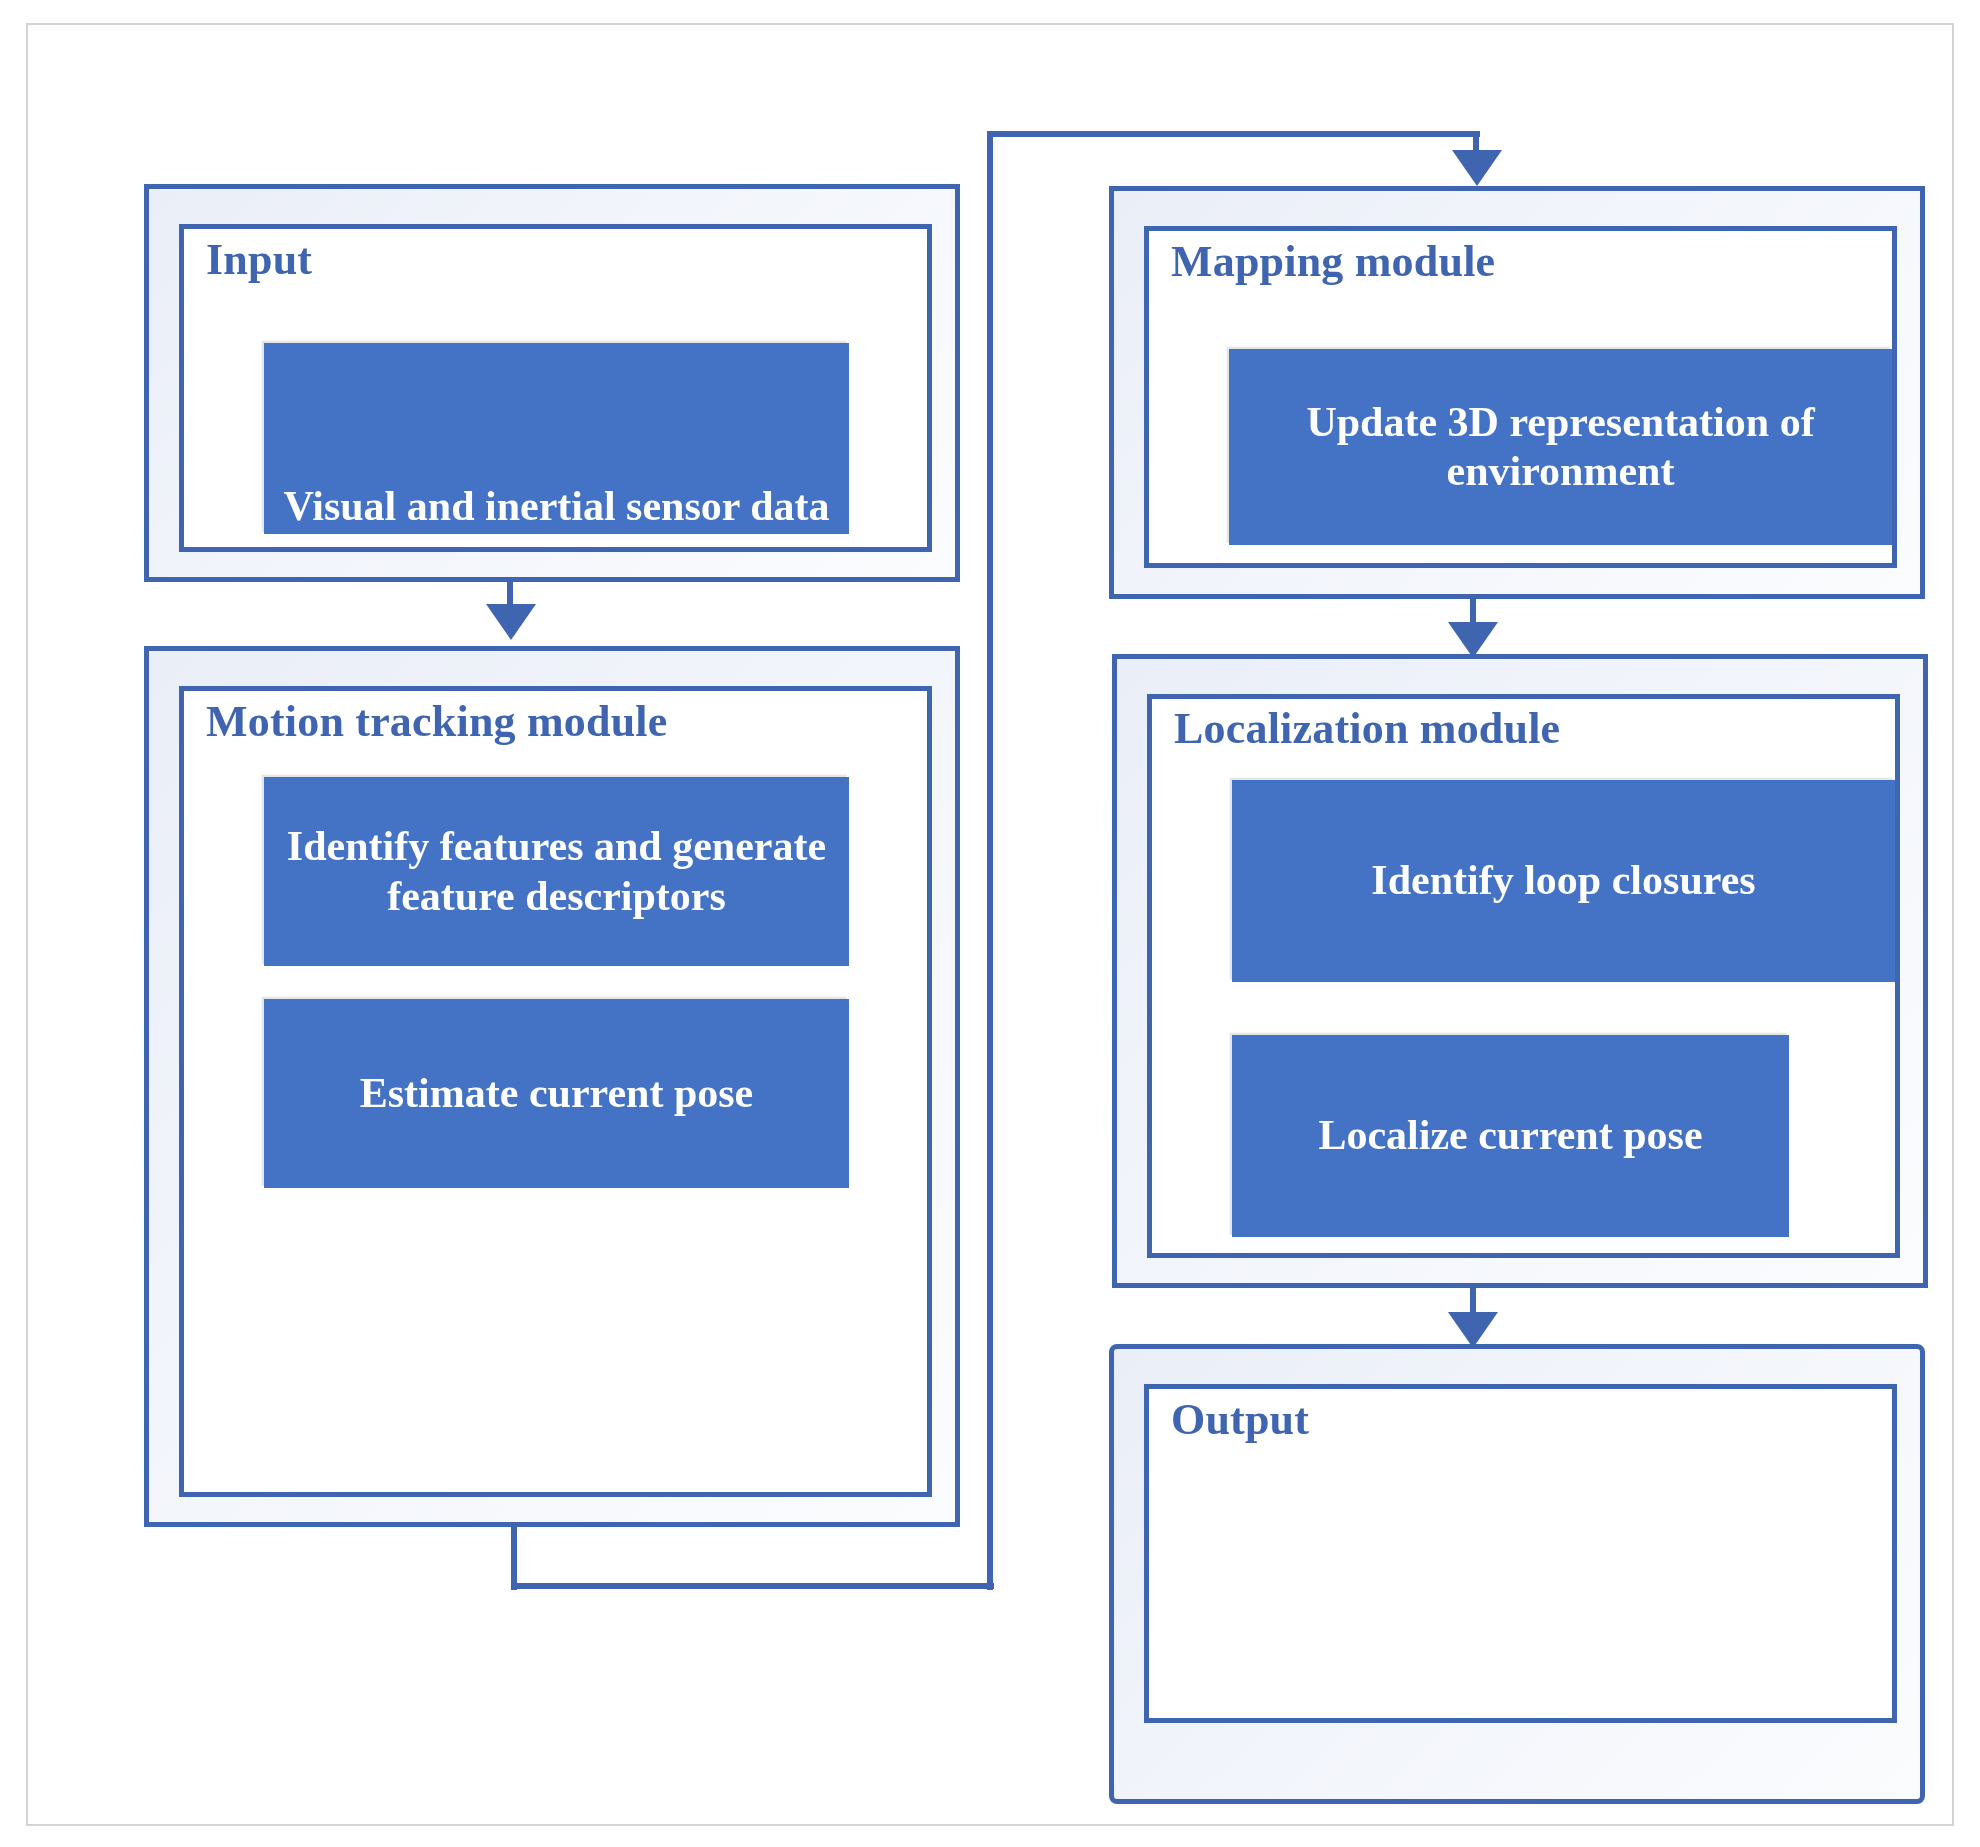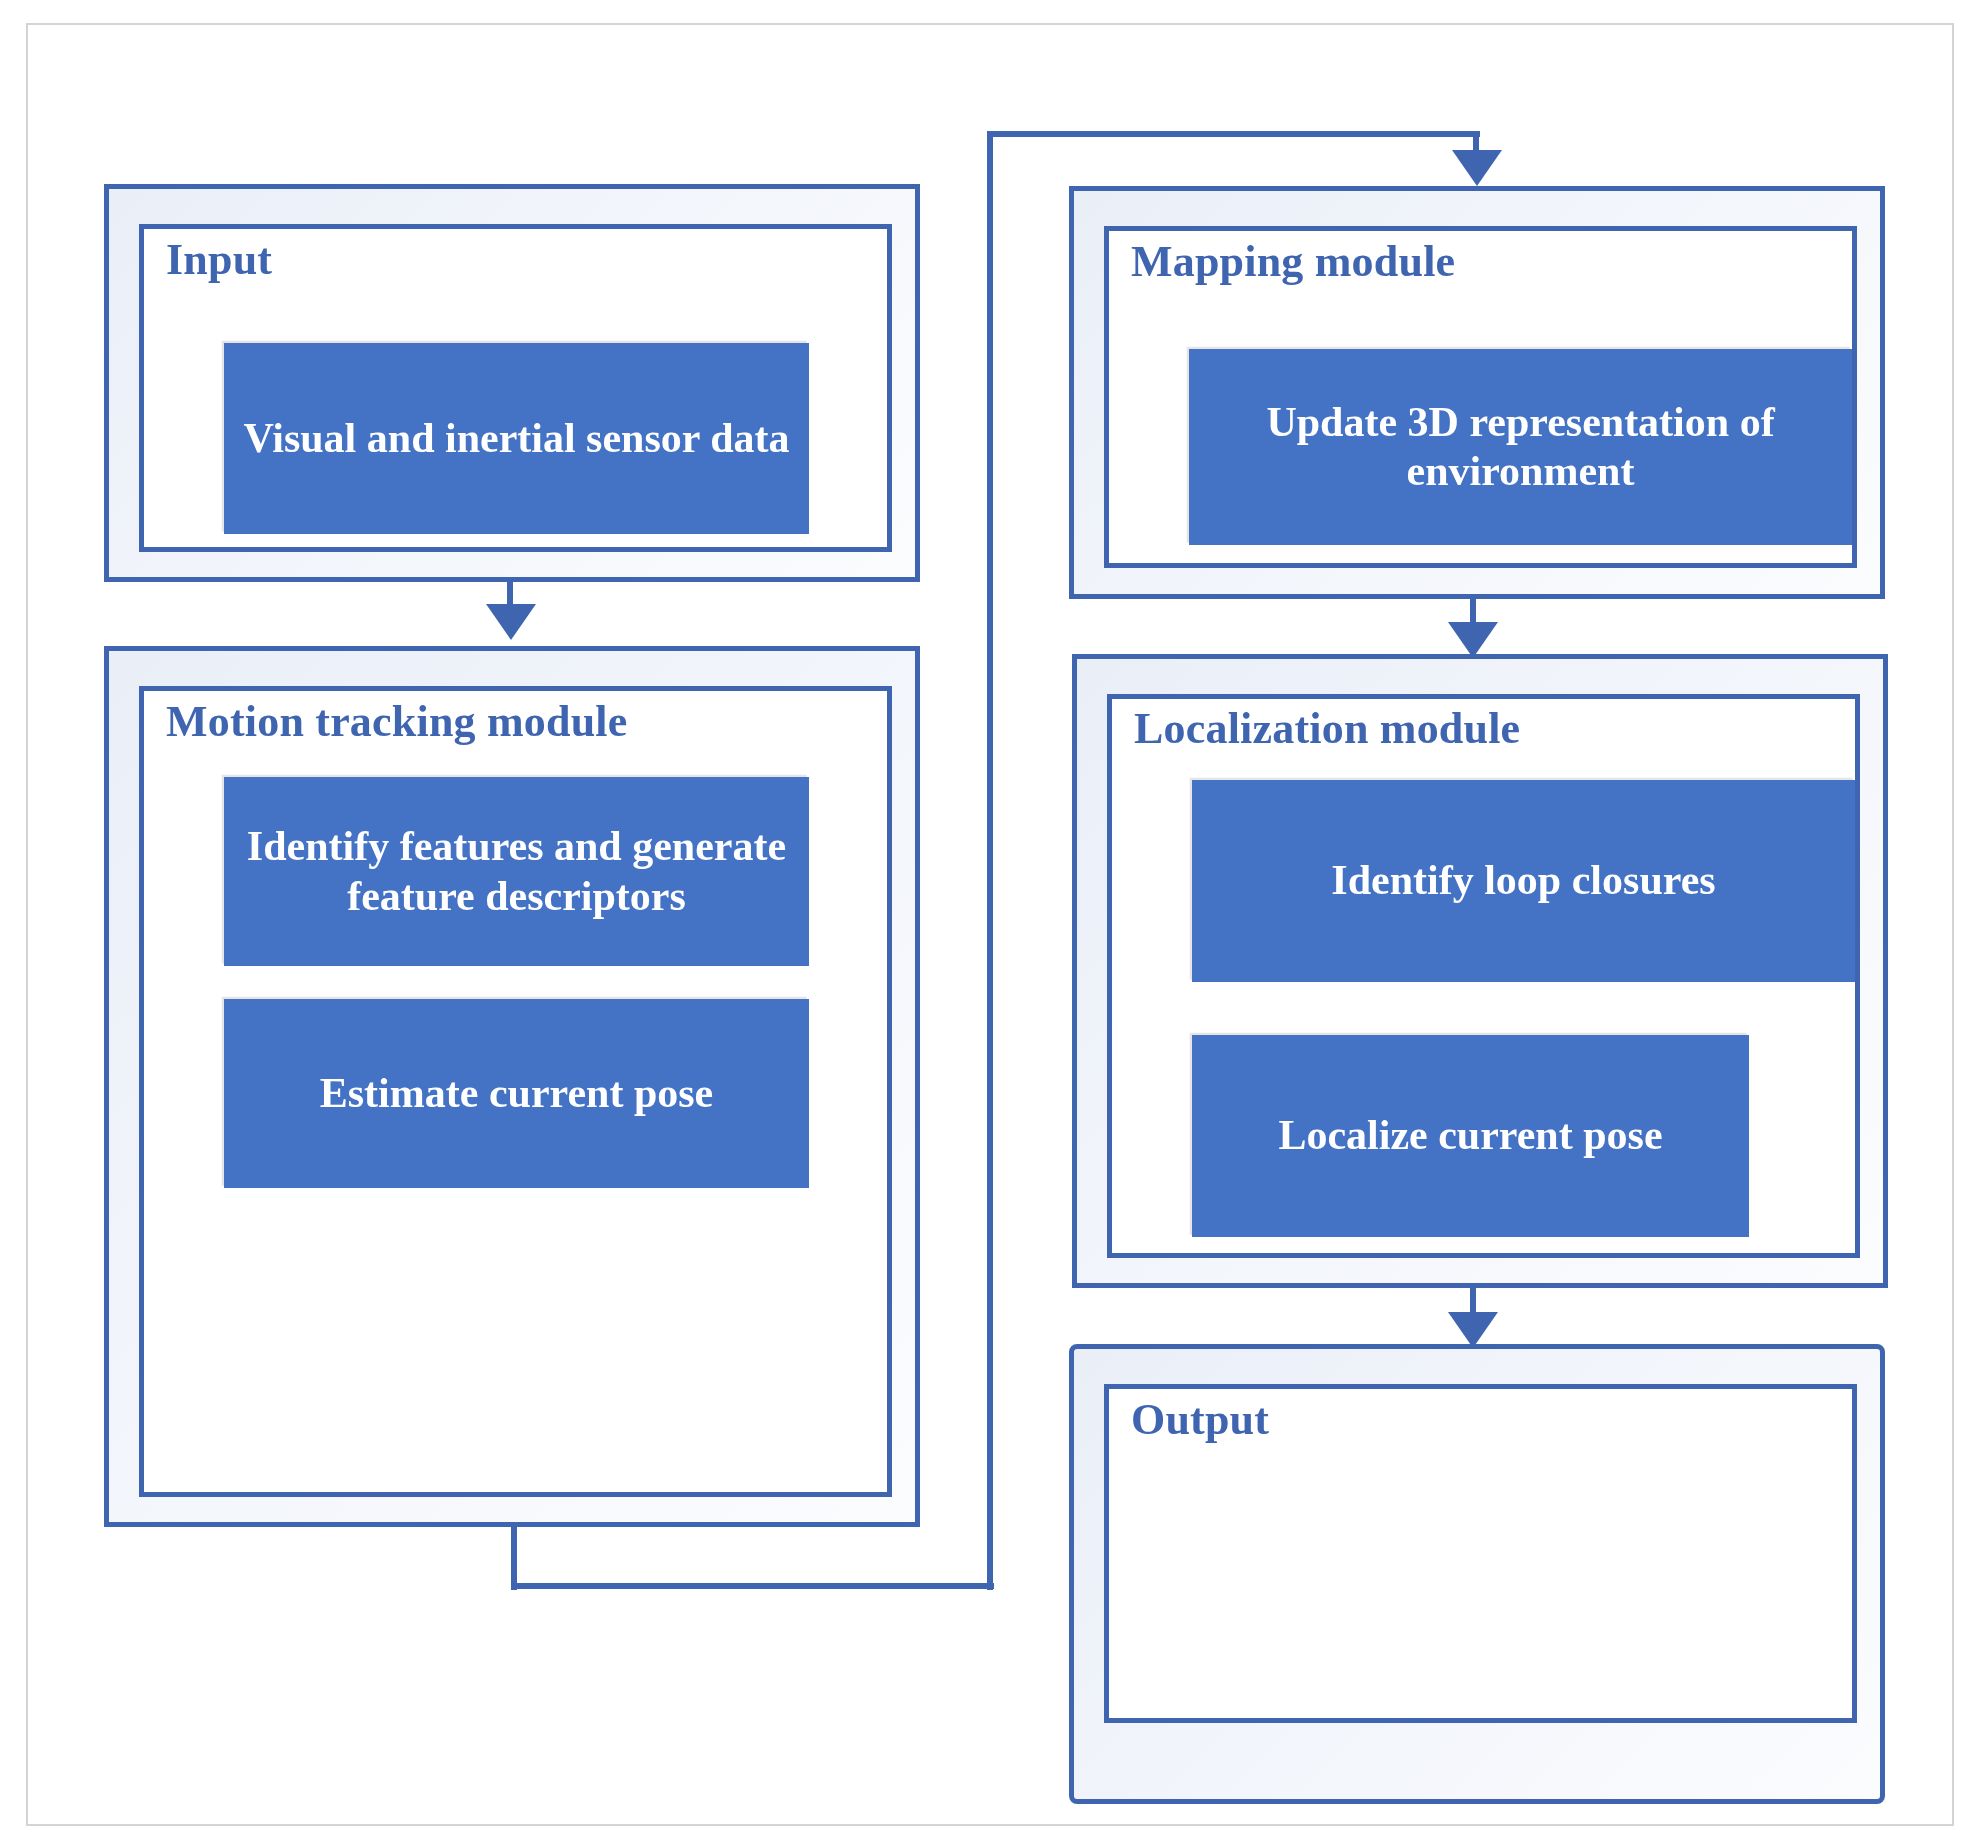--- a/index.html
+++ b/index.html
@@ -31,20 +31,21 @@
     box-sizing: border-box;
     pointer-events: none;
   }
 
   
   .module {
     position: absolute;
     box-sizing: border-box;
     border: 5.4px solid #3F65B0;
     background: linear-gradient(135deg, #eaeef7 0%, #f2f5fb 45%, #fbfcfe 100%);
+    margin-left: 40px;
   }
 
   
   .module-inner {
     position: absolute;
     box-sizing: border-box;
     border: 5.4px solid #3F65B0;
     background: #ffffff;
   }
 
@@ -115,21 +116,21 @@
 
   <div class="seg-v" style="left:1470px; top:595px; height:35px;"></div>
   <div class="arrow-down" style="left:1448px; top:622px;"></div>
 
   <div class="seg-v" style="left:1470px; top:1284px; height:37px;"></div>
   <div class="arrow-down" style="left:1448px; top:1312px;"></div>
 
   <div class="module" style="left:104px; top:184px; width:816px; height:398px;">
     <div class="module-inner" style="left:30px; top:35px; width:753px; height:328px;">
       <div class="module-title" style="left:22px; top:9.3px;">Input</div>
-      <div class="step" style="left:80px; top:114px; width:585px; height:191px;">
+      <div class="step" style="left:80px; top:114px; width:585px; height:191px;align-items:flex-end;">
         <span>Visual and inertial sensor data</span>
       </div>
     </div>
   </div>
 
   <div class="module" style="left:104px; top:646px; width:816px; height:881px;">
     <div class="module-inner" style="left:30px; top:35px; width:753px; height:811px;">
       <div class="module-title" style="left:22px; top:9.3px;">Motion tracking module</div>
 
       <div class="step" style="left:80px; top:86px; width:585px; height:189px;">

